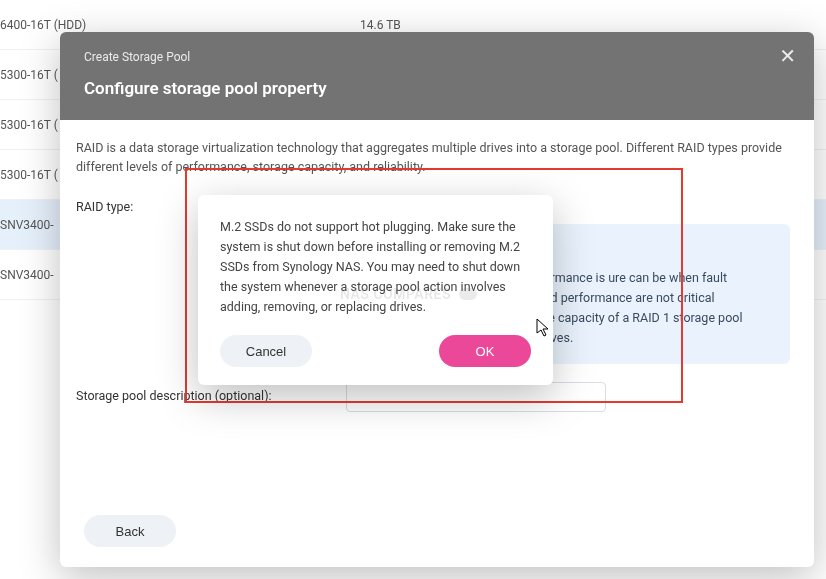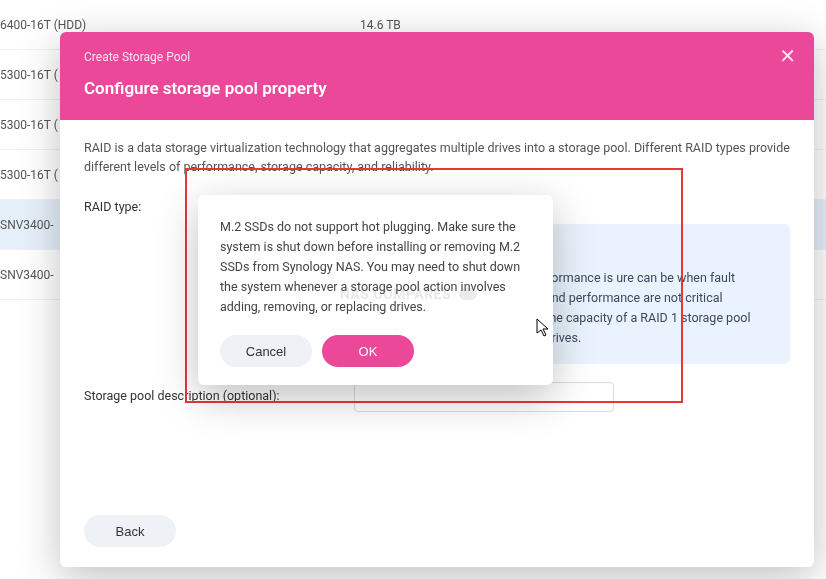--- a/index.html
+++ b/index.html
@@ -36,21 +36,21 @@
     .wizard {
       position: absolute;
       left: 60px; right: 12px; top: 32px; bottom: 12px;
       background: #fff;
       box-shadow: 0 10px 40px rgba(0,0,0,0.25);
       border-radius: 6px;
       display: flex; flex-direction: column;
       overflow: hidden;
     }
     .wizard-header {
-      background: #ec4899;
+      background: #737373;
       color: #fff;
       padding: 18px 24px 22px 24px;
       position: relative;
     }
     .wizard-crumb {
       font-size: 12px;
       opacity: 0.85;
       margin-bottom: 14px;
     }
     .wizard-title {
@@ -60,21 +60,21 @@
     .wizard-close {
       position: absolute;
       top: 14px; right: 18px;
       cursor: pointer;
       font-size: 20px;
       opacity: 0.85;
       line-height: 1;
     }
     .wizard-body {
       flex: 1;
-      padding: 18px 24px 8px 24px;
+      padding: 18px 24px 8px 16px;
       overflow: auto;
       position: relative;
     }
     .intro {
       color: #555; font-size: 12.5px; line-height: 1.55;
       margin-bottom: 16px;
     }
     .field-row {
       display: flex; align-items: flex-start; margin-bottom: 10px;
     }
@@ -137,21 +137,21 @@
       border-radius: 6px;
       box-shadow: 0 12px 40px rgba(0,0,0,0.25);
       z-index: 5;
       padding: 22px 22px 18px 22px;
     }
     .alert-text {
       color: #444; font-size: 12.5px; line-height: 1.6;
       margin-bottom: 18px;
     }
     .alert-actions {
-      display: flex; justify-content: flex-start; gap: 10px;
+      display: flex; justify-content: space-between; gap: 10px;
     }
     .alert .btn { min-width: 92px; }
 
     
     .watermark {
       position: absolute;
       left: 340px; top: 286px;
       color: rgba(120,120,120,0.18);
       font-size: 14px; font-weight: 600;
       letter-spacing: 0.5px;

